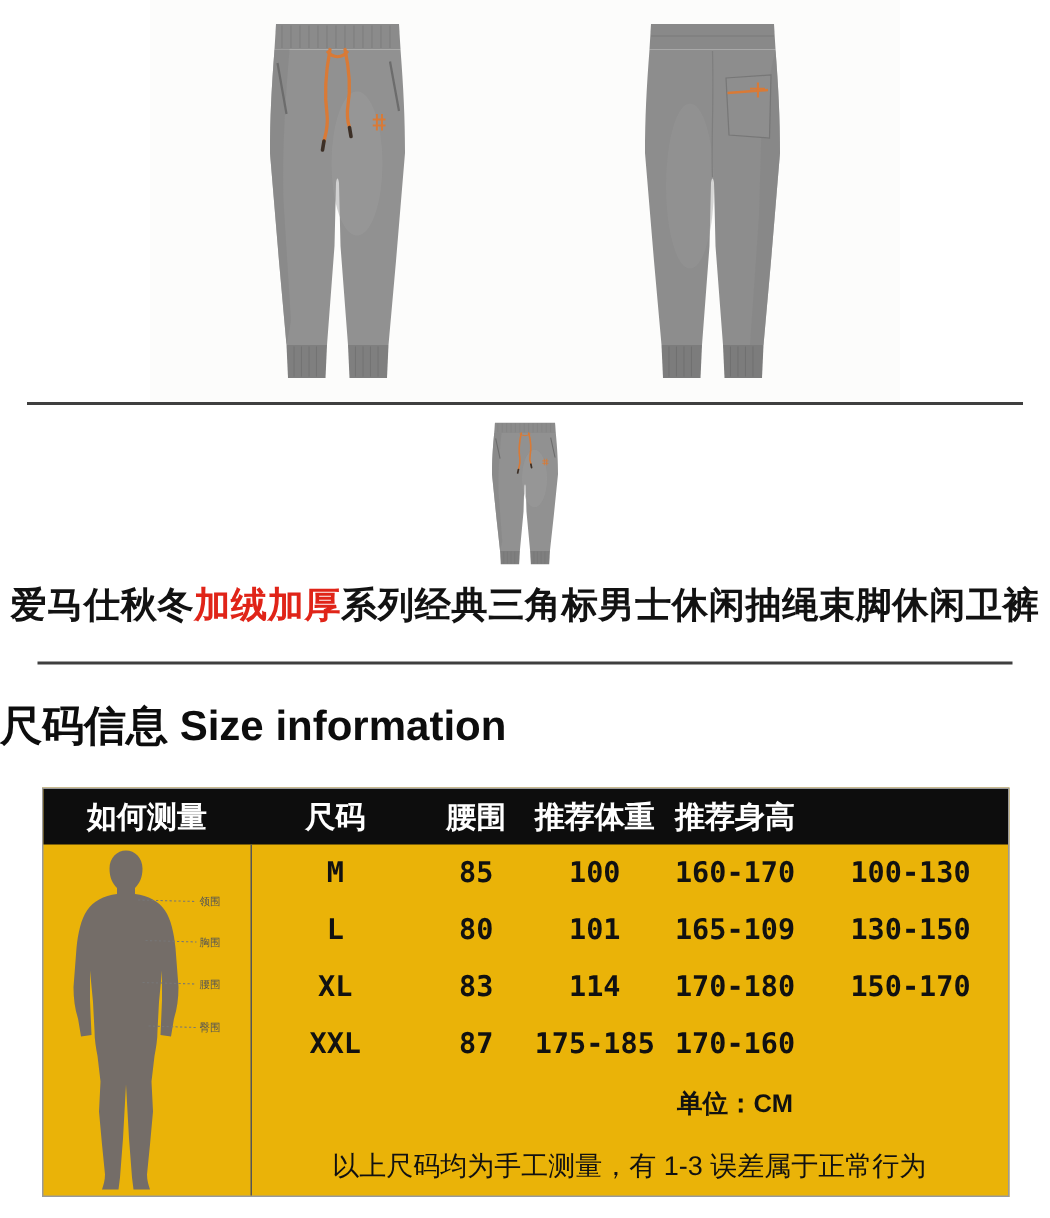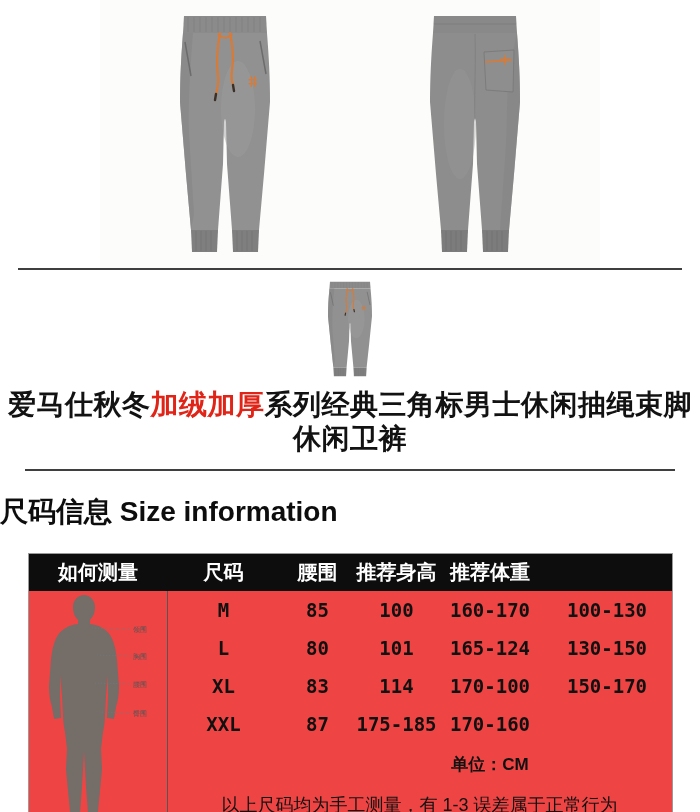--- a/index.html
+++ b/index.html
@@ -12,28 +12,28 @@
   .photo { width:250px; height:268px; display:flex; justify-content:center; align-items:flex-start; padding-top:14px; background:#fcfcfb; }
 
   
   .divider { border:none; border-top:2px solid #3f3f3f; margin:0 18px; }
   .divider.under-title { margin:0 25px; }
 
   
   .thumb-row { height:118px; display:flex; justify-content:center; align-items:center; }
 
   
-  .title { text-align:center; font-size:28px; font-weight:800; color:#121212; letter-spacing:0.5px; margin:2px 0 12px; line-height:1.2;font-family:Liberation Mono, monospace; }
+  .title { text-align:center; font-size:24px; font-weight:800; color:#121212; letter-spacing:0.5px; margin:2px 0 22px; line-height:1.2; }
   .title .hl { color:#e02418; }
 
   
   .section-heading { text-align:left; font-size:28px; font-weight:800; color:#0d0d0d; margin:22px 0 22px; }
 
   
-  .size-table { width:645px; margin:0 auto; border:1px solid #9a9a9a; background:#ef4444; }
+  .size-table { width:645px; margin:0 auto; border:1px solid #9a9a9a; background:#eab308; }
   .tbl-header { display:grid; grid-template-columns:139px 112px 76px 82px 105px 129px; background:#0d0d0d; height:37px; }
   .tbl-header .hcell { display:flex; align-items:center; justify-content:center; color:#ffffff; font-size:20px; font-weight:700; }
   .tbl-body { display:flex; height:234px; }
   .figure-col { width:139px; border-right:1px solid #555555; }
   .data-grid { display:grid; grid-template-columns:112px 76px 82px 105px 129px; grid-template-rows:repeat(4,38px) 42px 40px; width:504px; }
   .cell { display:flex; align-items:center; justify-content:center; color:#111111;
           font-family:"DejaVu Sans Mono","Liberation Mono",monospace; font-size:19px; font-weight:700; }
   .unit-cell { grid-row:5; grid-column:4; font-family:"Liberation Sans","DejaVu Sans",sans-serif; font-size:17px; }
   .note-cell { grid-row:6; grid-column:1 / -1; font-family:"Liberation Sans","DejaVu Sans",sans-serif; font-size:18px; font-weight:400; }
 
@@ -111,22 +111,22 @@
 
   <hr class="divider under-title">
 
   <h2 class="section-heading">尺码信息 Size information</h2>
 
   <div class="size-table">
     <div class="tbl-header">
       <div class="hcell">如何测量</div>
       <div class="hcell">尺码</div>
       <div class="hcell">腰围</div>
+      <div class="hcell">推荐体重</div>
       <div class="hcell">推荐身高</div>
-      <div class="hcell">推荐体重</div>
     </div>
     <div class="tbl-body">
       <div class="figure-col">
         <svg viewBox="0 0 139 234" width="139" height="234">
           <path fill="#746d68" d="M55,4 C61,4 66,9 66,16 C66,22 64,26 61,29 L61,33 C70,34 77,38 81,44 C85,50 87,59 88,69 L90,95 C90,103 89,110 87,116 L85,128 L78,127 L79,104 L79,84 L77,105 L76,124 C76,130 75,136 74,141 L72,158 L73,178 L71,200 L69,220 C69,224 70,227 71,230 L60,230 L59,222 L57,196 L55,160 L53,196 L51,222 L50,230 L39,230 C40,227 41,224 41,220 L39,200 L37,178 L38,158 L36,141 C35,136 34,130 34,124 L33,105 L31,84 L31,104 L32,127 L25,128 L23,116 C21,110 20,103 20,95 L22,69 C23,59 25,50 29,44 C33,38 40,34 49,33 L49,29 C46,26 44,22 44,16 C44,9 49,4 55,4 Z"></path>
           <g stroke="#777777" stroke-width="0.7" stroke-dasharray="1.5,1.5" fill="none">
             <path d="M63,37 L102,38"></path>
             <path d="M68,64 L102,65"></path>
             <path d="M66,92 L102,93"></path>
             <path d="M70,121 L102,122"></path>
@@ -140,27 +140,27 @@
       <div class="data-grid">
         <div class="cell">M</div>
         <div class="cell">85</div>
         <div class="cell">100</div>
         <div class="cell">160-170</div>
         <div class="cell">100-130</div>
 
         <div class="cell">L</div>
         <div class="cell">80</div>
         <div class="cell">101</div>
-        <div class="cell">165-124</div>
+        <div class="cell">165-109</div>
         <div class="cell">130-150</div>
 
         <div class="cell">XL</div>
         <div class="cell">83</div>
         <div class="cell">114</div>
-        <div class="cell">170-100</div>
+        <div class="cell">170-180</div>
         <div class="cell">150-170</div>
 
         <div class="cell">XXL</div>
         <div class="cell">87</div>
         <div class="cell">175-185</div>
         <div class="cell">170-160</div>
 
         <div class="cell unit-cell">单位：CM</div>
         <div class="cell note-cell">以上尺码均为手工测量，有 1-3 误差属于正常行为</div>
       </div>

